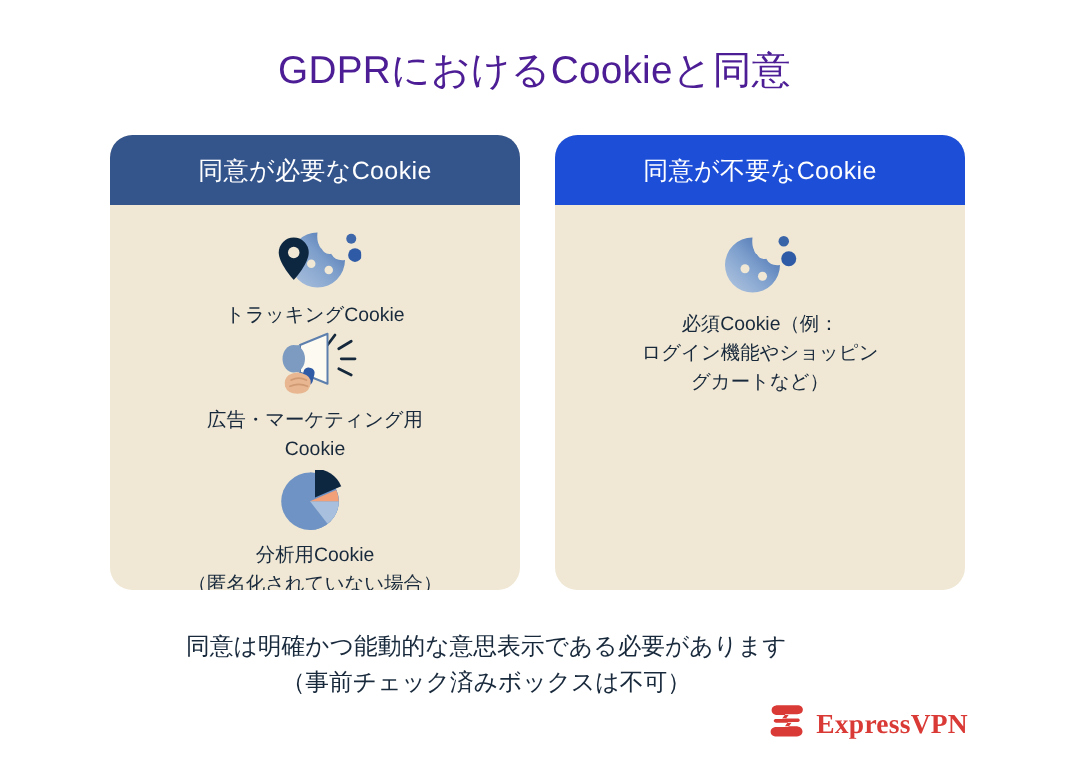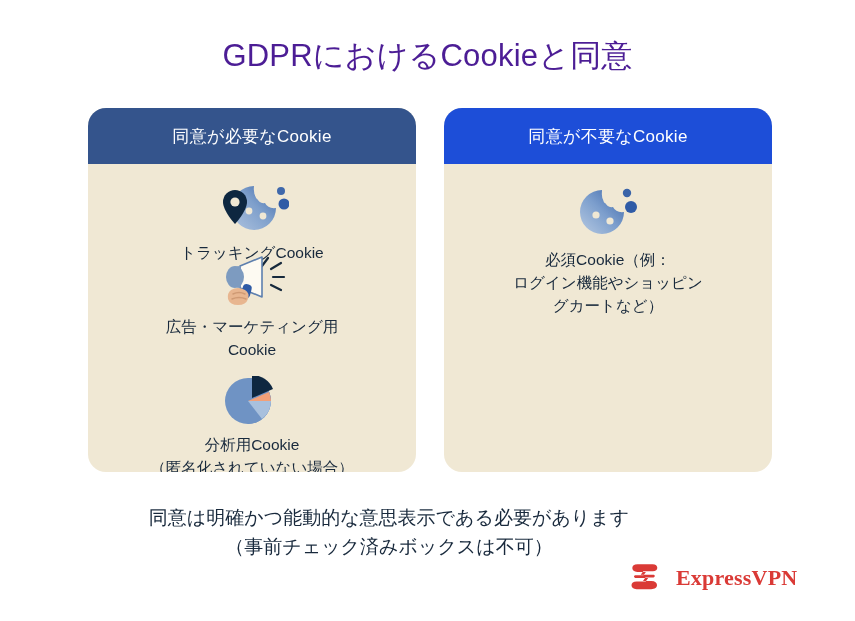--- a/index.html
+++ b/index.html
@@ -58,21 +58,21 @@
   .panel-left  { left: 0; }
   .panel-right { left: 356px; }
 
   .panel-header {
     height: 56px;
     width: 100%;
     display: flex;
     align-items: center;
     justify-content: center;
     color: #ffffff;
-    font-size: 17px;
+    font-size: 20px;
     letter-spacing: 0.3px;
     box-sizing: border-box;
   }
   .panel-left .panel-header  { background: #34548c; }
   .panel-right .panel-header { background: #1d4ed8; }
 
   .panel-body {
     position: relative;
     height: 308px;
     padding: 0;
@@ -95,21 +95,21 @@
     margin-top: 7px;
     text-align: center;
     font-size: 15.5px;
     line-height: 23px;
     color: #18293c;
     white-space: pre-line;
   }
 
   
   .item-tracking  { top: 18px; }
-  .item-adtech    { top: 90px; }
+  .item-adtech    { top: 100px; }
   .item-analytics { top: 212px; }
 
   
   .item-essential { top: 20px; }
   .item-essential .item-label { margin-top: 8px; }
 
   
   .footer-note {
     position: absolute;
     top: 503px;
@@ -119,24 +119,24 @@
     font-size: 19px;
     line-height: 29px;
     color: #18293c;
     white-space: pre-line;
   }
 
   
   .logo {
     position: absolute;
     top: 562px;
-    left: 629px;
+    left: 614px;
     display: flex;
     align-items: center;
-    gap: 17px;
+    gap: 9px;
   }
   .logo-wordmark {
     font-family: "Liberation Serif", "DejaVu Serif", serif;
     font-size: 22px;
     font-weight: 700;
     color: #da3a36;
     letter-spacing: 0.2px;
   }
 </style>
 </head>

